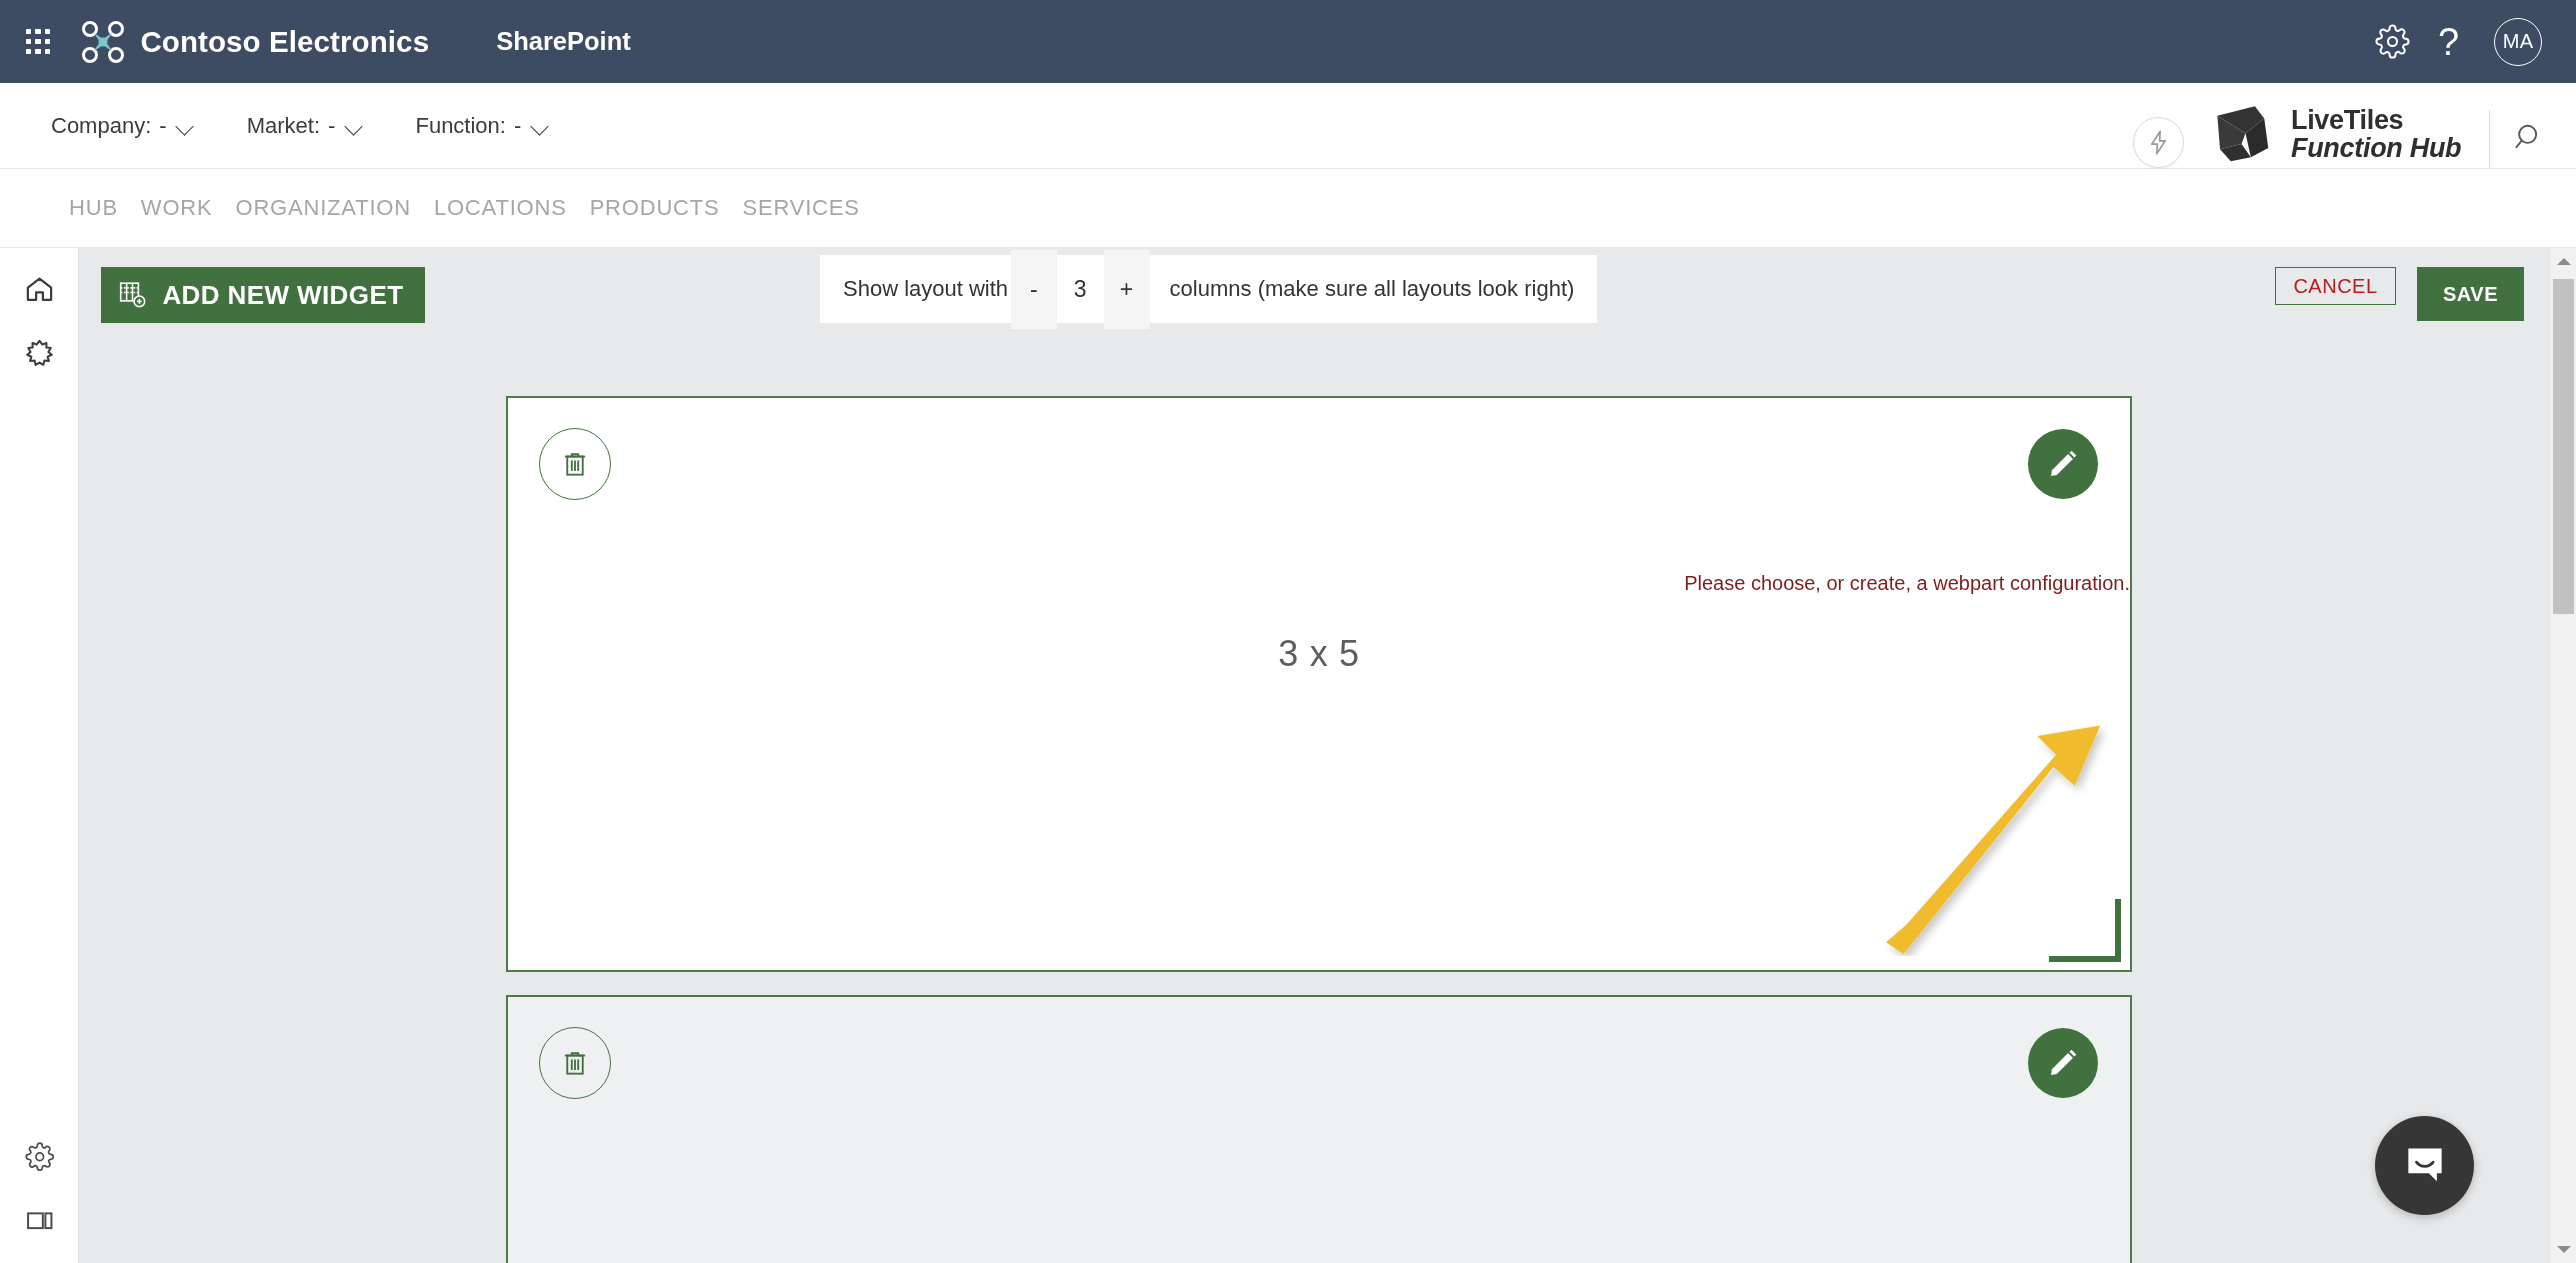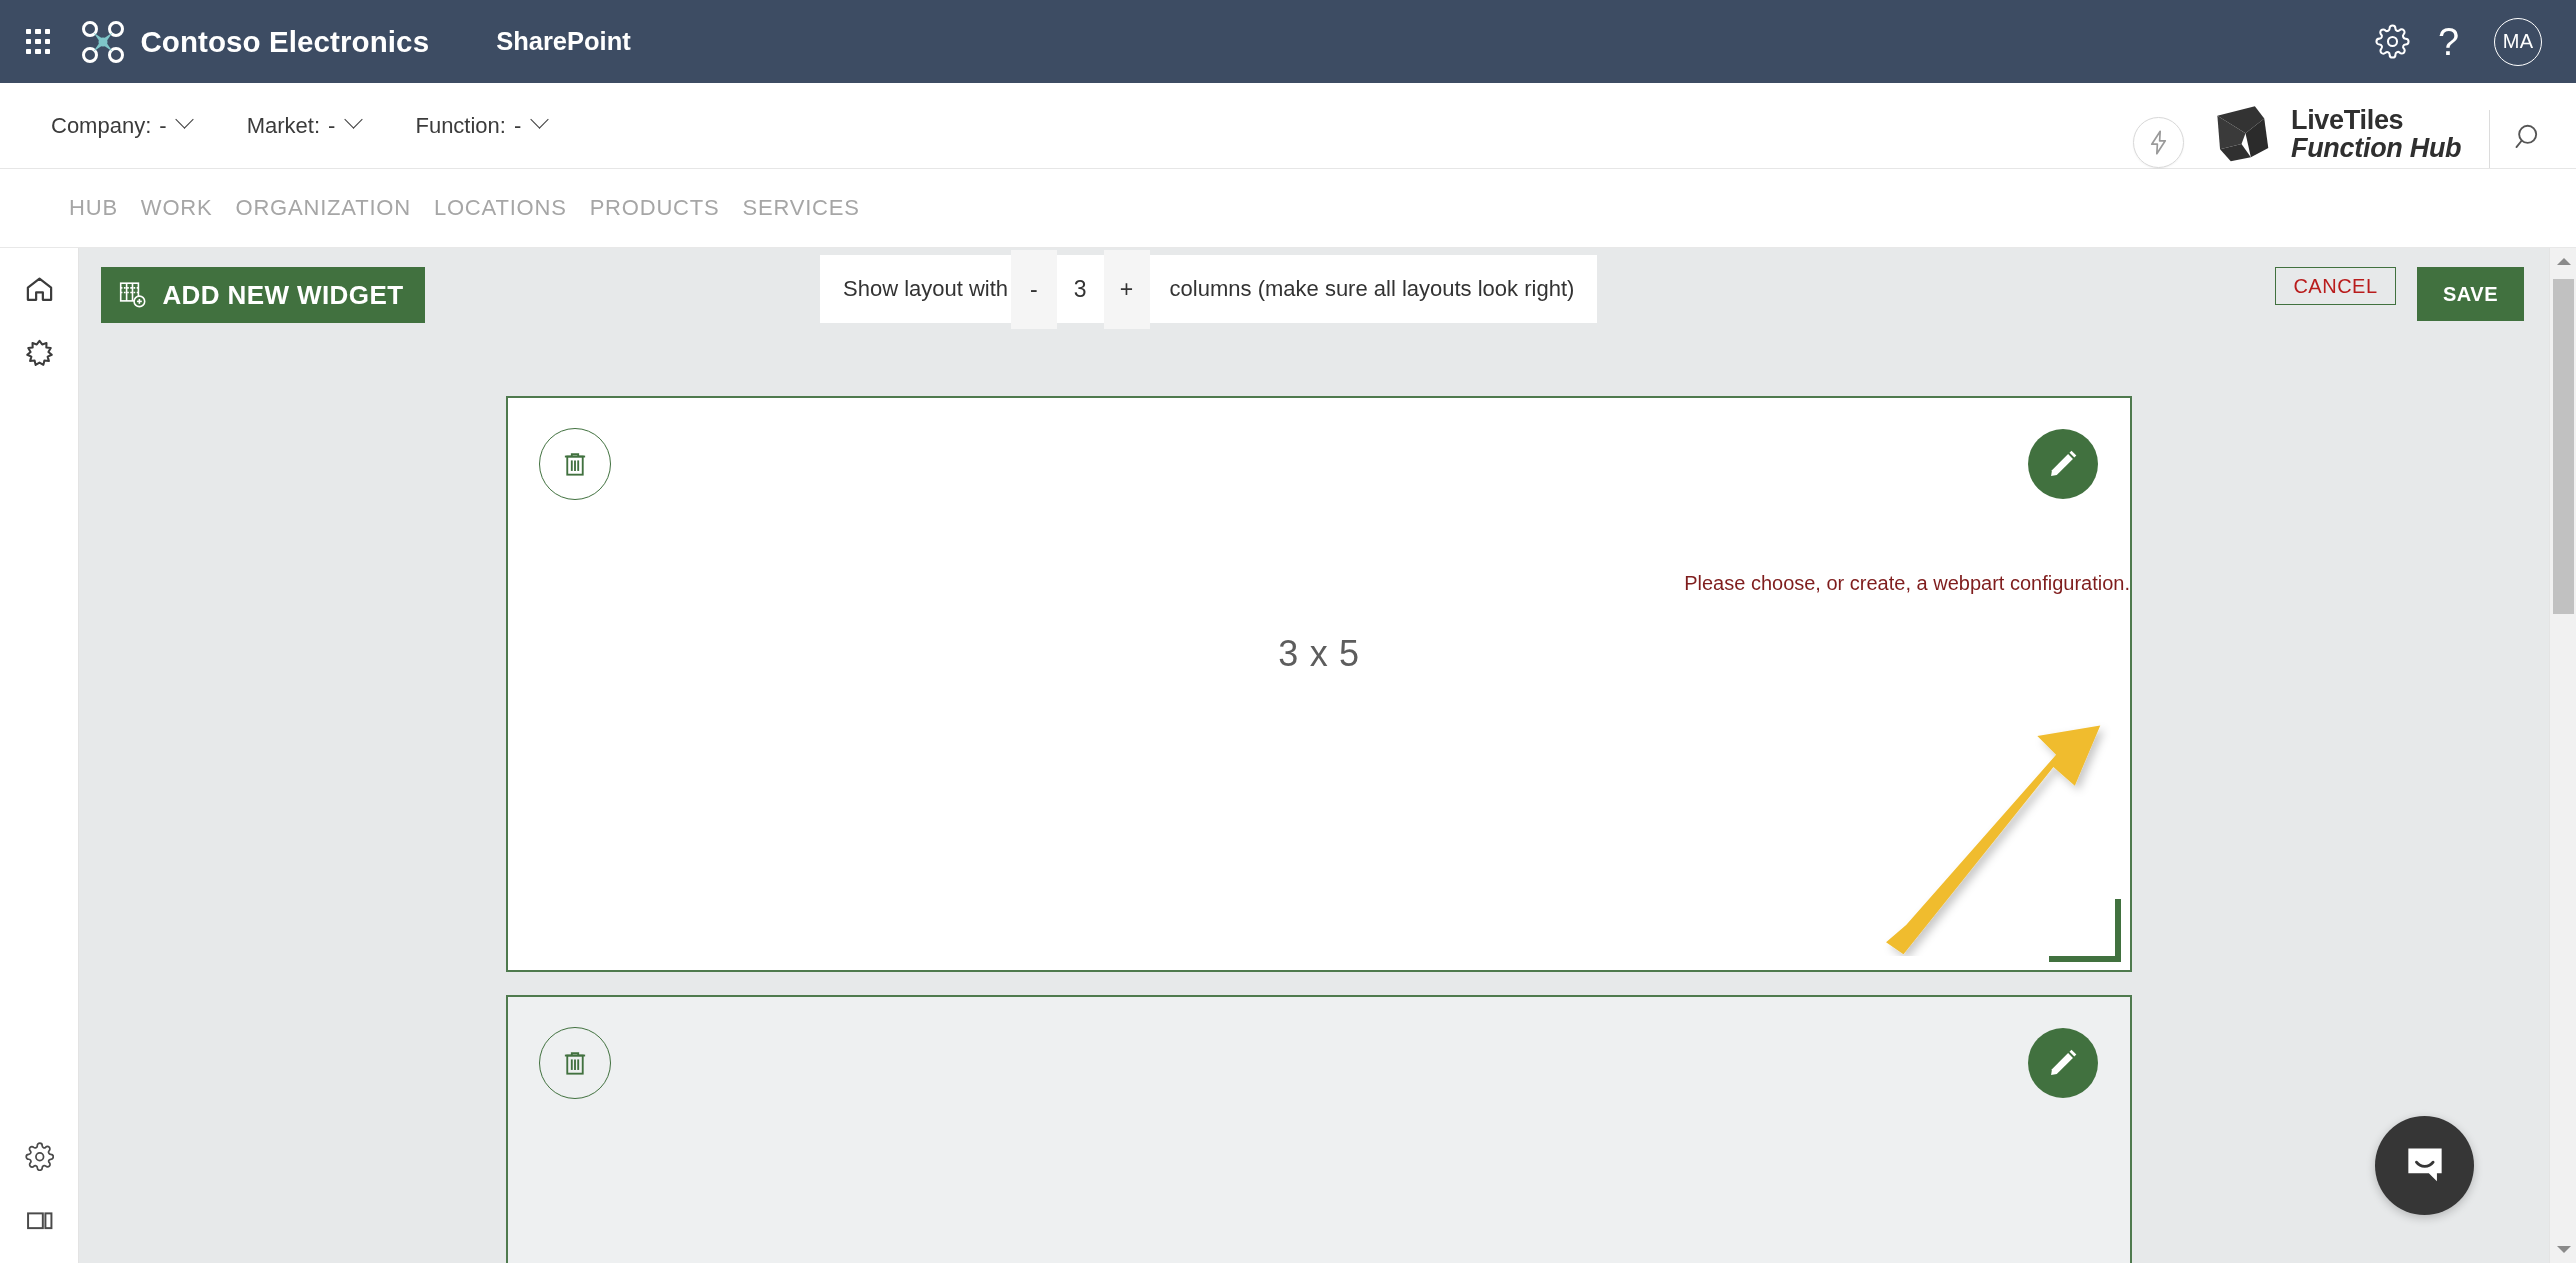--- a/index.html
+++ b/index.html
@@ -81,20 +81,21 @@
     position: absolute;
     top: 83px; left: 0;
     width: 2576px; height: 86px;
     background: #ffffff;
     border-bottom: 1.3px solid #e6e6e6;
     display: flex;
     align-items: center;
   }
   .filter-item {
     display: flex;
+    align-items: center;
     margin-left: 52px;
     font-size: 22px;
     color: #3b3b3b;
     cursor: pointer;
     white-space: nowrap;
   }
   .filter-item:first-child { margin-left: 51px; }
   .filter-item .fval { margin-left: 8px; color: #3b3b3b; }
   .chev {
     margin-left: 10.7px;

